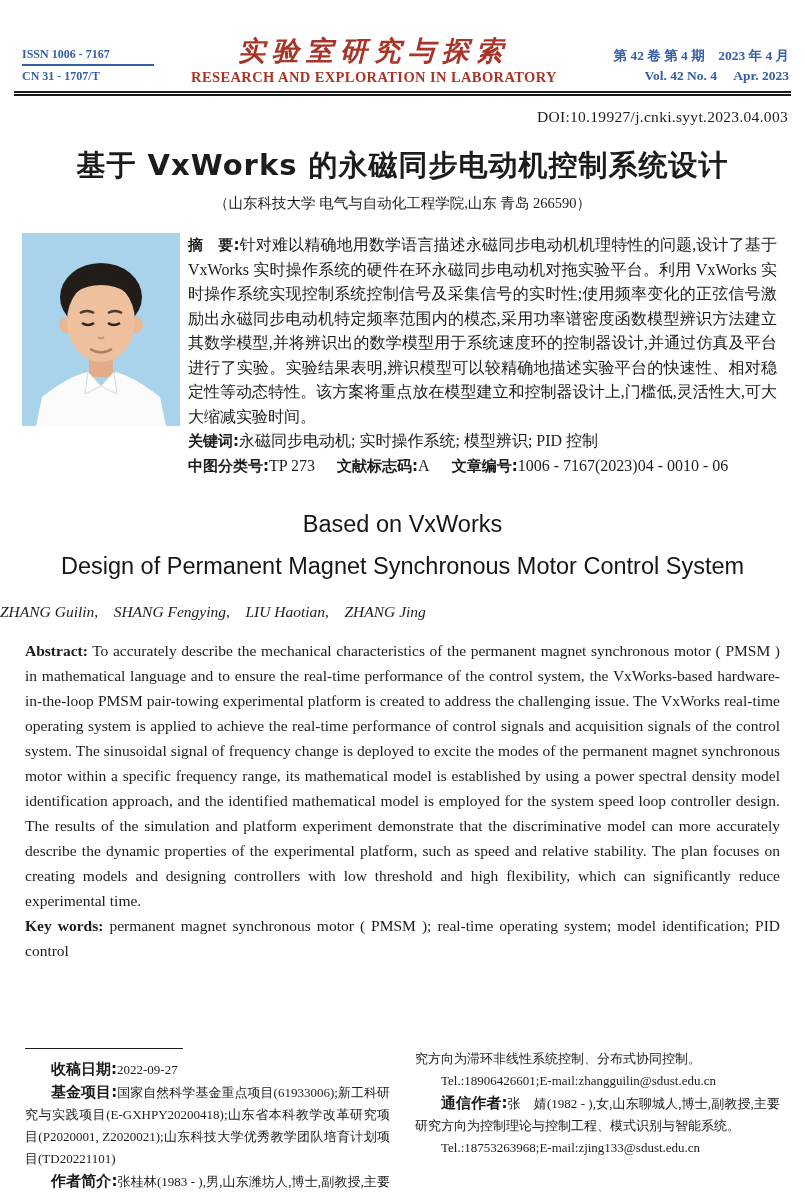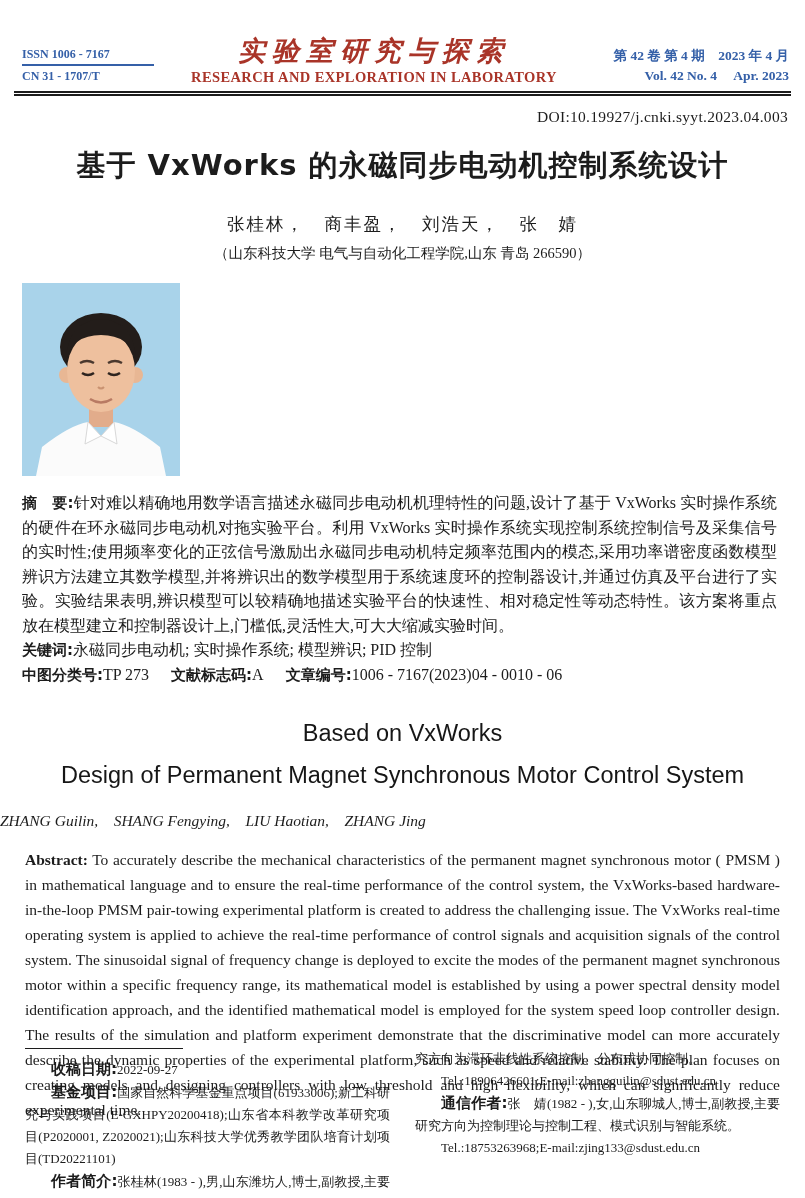--- a/index.html
+++ b/index.html
@@ -17,21 +17,21 @@
   .journal-cn { color: #a93428; font-size: 27px; font-weight: bold; font-style: italic; letter-spacing: 7px; line-height: 30px; font-family: "DejaVu Serif", serif; }
   .journal-en { color: #a93428; font-size: 14.5px; font-weight: bold; letter-spacing: .4px; margin-top: 3px; }
   .vol-block { width: 195px; color: #3560a8; font-size: 13.5px; text-align: right; line-height: 20px; font-weight: bold; }
   .double-rule { margin: 5px 14px 0 14px; height: 5px; border-top: 2.5px solid #1c1c1c; border-bottom: 2px solid #1c1c1c; }
   .doi { text-align: right; margin: 12px 17px 0 0; font-size: 15.5px; letter-spacing: .3px; }
   
   .title-cn { text-align: center; margin: 20px 0 0 0; font-size: 29px; font-weight: bold; letter-spacing: 1px; font-family: "DejaVu Sans", sans-serif; }
   .authors-cn { text-align: center; margin-top: 26px; font-size: 17.5px; letter-spacing: 2px; }
   .affil-cn { text-align: center; margin-top: 8px; font-size: 14.5px; }
   
-  .abs-section { display: flex; margin: 20px 28px 12px 22px; gap: 15px; flex-direction: column; }
+  .abs-section { display: flex; margin: 20px 28px 12px 22px; gap: 8px; }
   .photo { width: 158px; height: 193px; flex: none; }
   .abs-col { flex: 1; font-size: 16px; line-height: 24.5px; text-align: justify; }
   .abs-col p { margin: 0; }
   .bl { font-weight: bold; font-family: "DejaVu Sans", sans-serif; font-size: 15px; }
   .clc-pair { margin-right: 22px; }
   
   .title-en { text-align: center; margin-top: 25px; font-size: 23.5px; line-height: 42px; color: #161616; font-family: "Liberation Sans", "DejaVu Sans", sans-serif; }
   .authors-en { text-align: left; margin-top: 15px; font-size: 15.5px; font-style: italic; }
   .affil-en { text-align: center; margin-top: 7px; font-size: 15.5px; line-height: 26px; }
   
@@ -61,21 +61,20 @@
     </div>
     <div class="vol-block">
       <div>第 42 卷 第 4 期　2023 年 4 月</div>
       <div>Vol. 42 No. 4　 Apr. 2023</div>
     </div>
   </div>
   <div class="double-rule"></div>
   <div class="doi">DOI:10.19927/j.cnki.syyt.2023.04.003</div>
 
   <h1 class="title-cn">基于 VxWorks 的永磁同步电动机控制系统设计</h1>
-  <div class="authors-cn">张桂林，　商丰盈，　刘浩天，　张　婧</div>
   <div class="affil-cn">（山东科技大学 电气与自动化工程学院,山东 青岛 266590）</div>
 
   <div class="abs-section">
     <svg class="photo" viewBox="0 0 158 193" xmlns="http://www.w3.org/2000/svg">
       <rect width="158" height="193" fill="#a9d3ea"></rect>
       <rect x="67" y="110" width="24" height="34" fill="#e2ac8b"></rect>
       <path d="M14,193 L20,164 Q48,142 66,139 L79,153 L92,139 Q110,142 138,164 L144,193 Z" fill="#fbfbfb"></path>
       <path d="M66,139 L79,153 L63,161 Z" fill="#ffffff" stroke="#d8d8d8" stroke-width="1"></path>
       <path d="M92,139 L79,153 L95,161 Z" fill="#ffffff" stroke="#d8d8d8" stroke-width="1"></path>
       <ellipse cx="79" cy="64" rx="41" ry="34" fill="#231d1a"></ellipse>
@@ -98,20 +97,21 @@
   </div>
 
   <div class="title-en">
     <div>Based on VxWorks</div>
     <div>Design of Permanent Magnet Synchronous Motor Control System</div>
   </div>
   <div class="authors-en">ZHANG Guilin,　SHANG Fengying,　LIU Haotian,　ZHANG Jing</div>
 
   <div class="abs-en">
     <p><span class="bl-en">Abstract:</span><span> To accurately describe the mechanical characteristics of the permanent magnet synchronous motor ( PMSM ) in mathematical language and to ensure the real-time performance of the control system, the VxWorks-based hardware-in-the-loop PMSM pair-towing experimental platform is created to address the challenging issue. The VxWorks real-time operating system is applied to achieve the real-time performance of control signals and acquisition signals of the control system. The sinusoidal signal of frequency change is deployed to excite the modes of the permanent magnet synchronous motor within a specific frequency range, its mathematical model is established by using a power spectral density model identification approach, and the identified mathematical model is employed for the system speed loop controller design. The results of the simulation and platform experiment demonstrate that the discriminative model can more accurately describe the dynamic properties of the experimental platform, such as speed and relative stability. The plan focuses on creating models and designing controllers with low threshold and high flexibility, which can significantly reduce experimental time.</span></p>
+    <p><span class="bl-en">Key words:</span><span> permanent magnet synchronous motor ( PMSM ); real-time operating system; model identification; PID control</span></p>
   </div>
 
   <div class="footnote">
     <div class="fcol left">
       <div class="fn-rule"></div>
       <p><span class="bl">收稿日期:</span><span>2022-09-27</span></p>
       <p><span class="bl">基金项目:</span><span>国家自然科学基金重点项目(61933006);新工科研究与实践项目(E-GXHPY20200418);山东省本科教学改革研究项目(P2020001, Z2020021);山东科技大学优秀教学团队培育计划项目(TD20221101)</span></p>
       <p><span class="bl">作者简介:</span><span>张桂林(1983 - ),男,山东潍坊人,博士,副教授,主要研</span></p>
     </div>
     <div class="fcol right">

